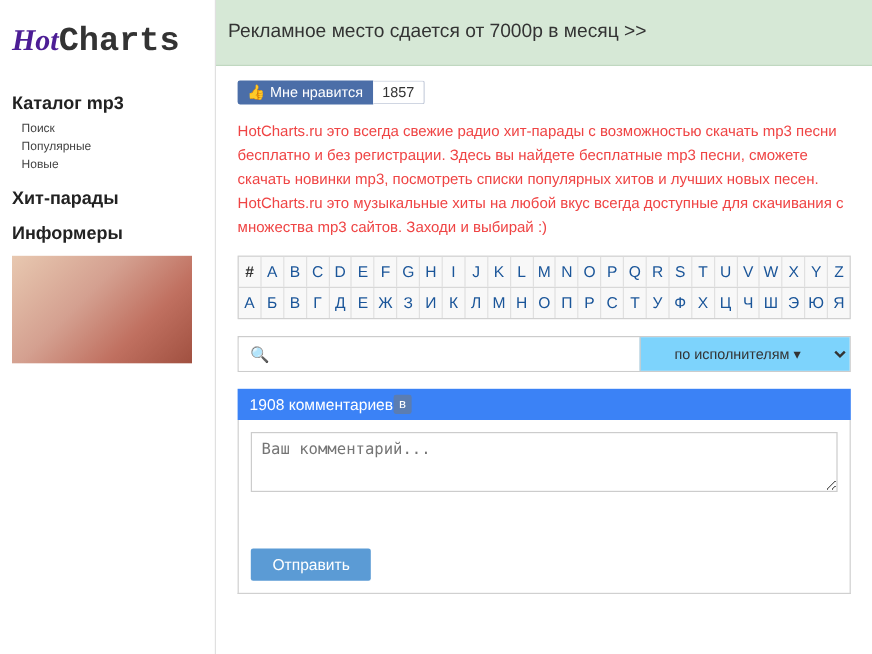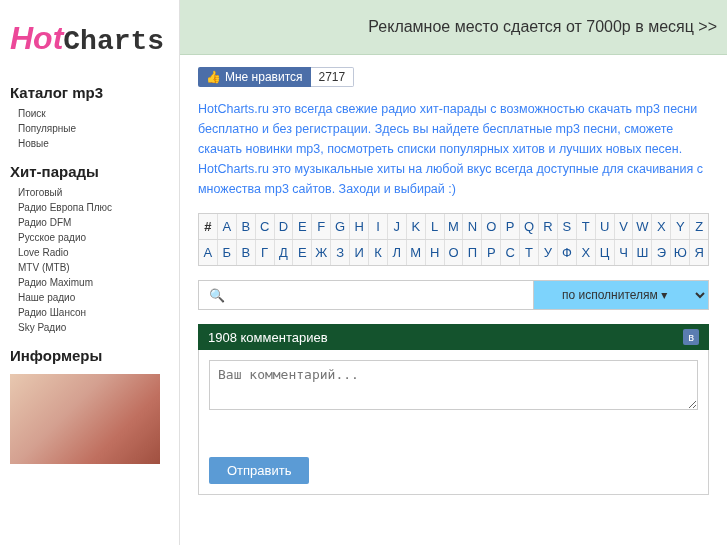--- a/index.html
+++ b/index.html
@@ -3,60 +3,60 @@
   <meta charset="utf-8">
   <style>
     * { box-sizing: border-box; margin: 0; padding: 0; }
     body { font-family: Arial, sans-serif; font-size: 13px; color: #333; background: #fff; }
 
     #wrapper { display: flex; width: 727px; min-height: 545px; }
 
     
     #sidebar { width: 180px; min-width: 180px; padding: 10px 10px; border-right: 1px solid #e0e0e0; }
     .logo { padding: 10px 0 15px 0; }
-    .logo-hot { color: #ec4899; font-size: 32px; font-weight: bold; font-style: italic; }
+    .logo-hot { color: #4c1d95; font-size: 25px; font-weight: bold; font-style: italic; font-family: Liberation Serif, serif; }
     .logo-charts { color: #333; font-size: 28px; font-weight: bold; font-family: Liberation Mono, monospace; }
 
     .sidebar-section-title { font-weight: bold; font-size: 15px; margin: 12px 0 5px 0; color: #222; }
     .sidebar-link { display: block; padding: 2px 8px; color: #444; text-decoration: none; font-size: 10px; }
 
     .sidebar-image { margin-top: 10px; width: 150px; height: 90px; background: #ccc; overflow: hidden; }
 
     
     #main { flex: 1; padding: 0; }
 
     
-    #ad-banner { background: #d6e8d6; text-align: right; padding: 18px 10px; font-size: 16px; color: #333; border-bottom: 1px solid #c0d8c0; }
+    #ad-banner { background: #d6e8d6; text-align: left; padding: 18px 10px; font-size: 16px; color: #333; border-bottom: 1px solid #c0d8c0; }
 
     #content { padding: 12px 18px; }
 
     
     .like-area { display: flex; align-items: center; margin-bottom: 12px; gap: 0; }
     .like-btn { background: #4b6ea8; color: #fff; font-size: 12px; padding: 3px 8px; border: none; cursor: pointer; border-radius: 2px 0 0 2px; display: flex; align-items: center; gap: 4px; }
     .like-btn .thumb { font-size: 12px; }
     .like-count { background: #fff; border: 1px solid #c0c8d8; border-left: none; padding: 2px 8px; font-size: 12px; color: #333; border-radius: 0 2px 2px 0; }
 
     
-    .description { font-size: 12.5px; color: #3b82f6; line-height: 1.6; margin-bottom: 14px; }
+    .description { font-size: 12.5px; color: #ef4444; line-height: 1.6; margin-bottom: 14px; }
 
     
     .alpha-grid { border: 1px solid #d0d0d0; background: #f8f8f8; margin-bottom: 14px; }
     .alpha-row { display: flex; border-bottom: 1px solid #d8d8d8; }
     .alpha-row:last-child { border-bottom: none; }
     .alpha-cell { flex: 1; text-align: center; padding: 5px 2px; font-size: 13px; color: #1a5599; cursor: pointer; border-right: 1px solid #e0e0e0; text-decoration: none; }
     .alpha-cell:last-child { border-right: none; }
     .alpha-cell.hash { color: #333; font-weight: bold; }
 
     
     .search-bar { display: flex; align-items: center; margin-bottom: 14px; border: 1px solid #ccc; background: #fff; }
     .search-input { flex: 1; border: none; outline: none; padding: 6px 10px; font-size: 13px; color: #999; }
     .search-select { border: none; border-left: 1px solid #ccc; background: #7dd3fc; padding: 6px 24px; font-size: 12px; color: #333; cursor: pointer; outline: none; }
 
     
-    .comments-header { background: #14532d; color: #fff; padding: 5px 10px; font-size: 13px; display: flex; justify-content: space-between; align-items: center; }
+    .comments-header { background: #3b82f6; color: #fff; padding: 5px 10px; font-size: 13px; display: flex; justify-content: flex-start; align-items: center; }
     .comments-body { border: 1px solid #d0d0d0; border-top: none; padding: 10px; }
     .comment-input { width: 100%; border: 1px solid #ccc; padding: 6px 8px; font-size: 13px; color: #0f172a; resize: vertical; min-height: 50px; outline: none; margin-bottom: 4px; }
     .submit-btn { background: #5b9bd5; color: #fff; border: none; padding: 6px 18px; font-size: 13px; cursor: pointer; border-radius: 2px; margin-top: 40px; }
   </style>
 </head>
 <body>
 
 <div id="wrapper">
 
   <div id="sidebar">
@@ -65,52 +65,40 @@
     </div>
 
     <div class="sidebar-section-title">Каталог mp3</div>
     <div id="catalog-links">
         <a class="sidebar-link" href="#">Поиск</a>
         <a class="sidebar-link" href="#">Популярные</a>
         <a class="sidebar-link" href="#">Новые</a>
       </div>
 
     <div class="sidebar-section-title">Хит-парады</div>
-    <div id="charts-links">
-        <a class="sidebar-link" href="#">Итоговый</a>
-        <a class="sidebar-link" href="#">Радио Европа Плюс</a>
-        <a class="sidebar-link" href="#">Радио DFM</a>
-        <a class="sidebar-link" href="#">Русское радио</a>
-        <a class="sidebar-link" href="#">Love Radio</a>
-        <a class="sidebar-link" href="#">MTV (МТВ)</a>
-        <a class="sidebar-link" href="#">Радио Maximum</a>
-        <a class="sidebar-link" href="#">Наше радио</a>
-        <a class="sidebar-link" href="#">Радио Шансон</a>
-        <a class="sidebar-link" href="#">Sky Радио</a>
-      </div>
 
     <div class="sidebar-section-title">Информеры</div>
 
     <div class="sidebar-image">
 
       <div style="width:150px;height:90px;background:linear-gradient(135deg,#e8c8b0 0%,#d4a090 40%,#c07060 70%,#a05040 100%);"></div>
     </div>
   </div>
 
   <div id="main">
     <div id="ad-banner">Рекламное место сдается от 7000р в месяц &gt;&gt;</div>
 
     <div id="content">
 
       <div class="like-area">
         <button class="like-btn">
           <span class="thumb">👍</span>
           <span>Мне нравится</span>
         </button>
-        <span class="like-count">2717</span>
+        <span class="like-count">1857</span>
       </div>
 
       <div class="description">
         <span>HotCharts.ru это всегда свежие радио хит-парады с возможностью скачать mp3 песни бесплатно и без регистрации. Здесь вы найдете бесплатные mp3 песни, сможете скачать новинки mp3, посмотреть списки популярных хитов и лучших новых песен.</span><br>
         <span>HotCharts.ru это музыкальные хиты на любой вкус всегда доступные для скачивания с множества mp3 сайтов. Заходи и выбирай :)</span>
       </div>
 
       <div class="alpha-grid">
         <div class="alpha-row" id="alpha-row1">
             <a class="alpha-cell hash" href="#">#</a>

